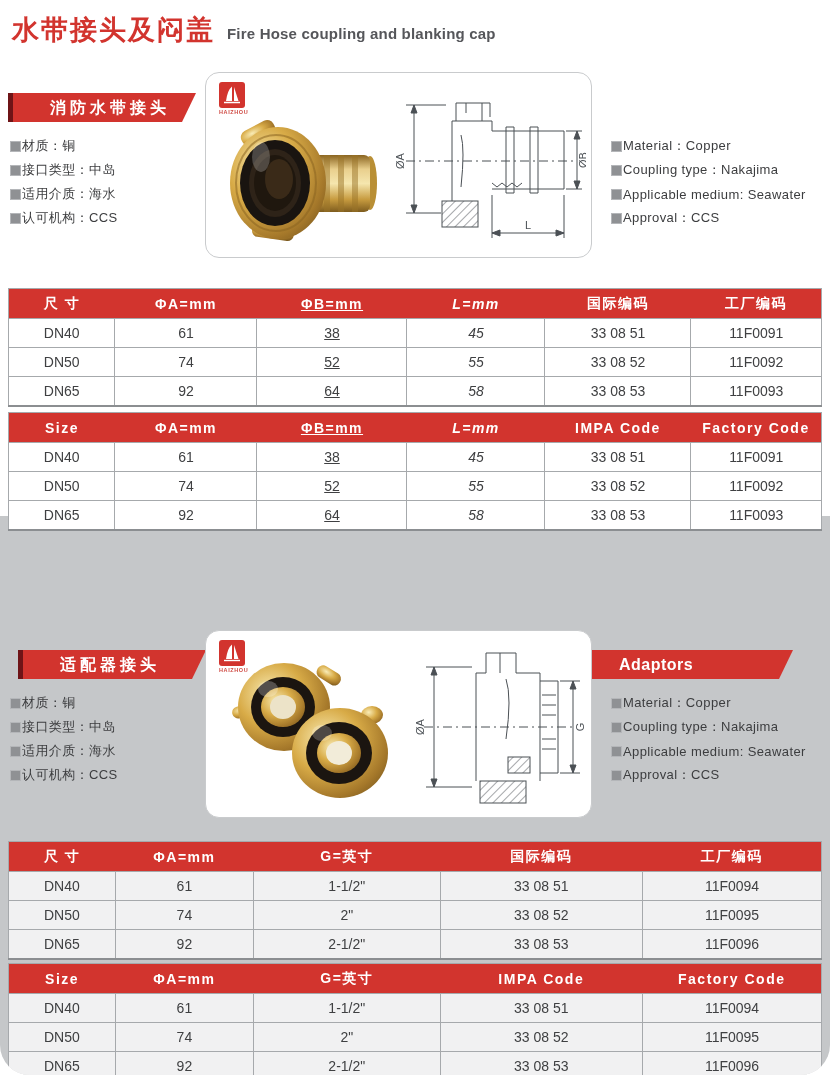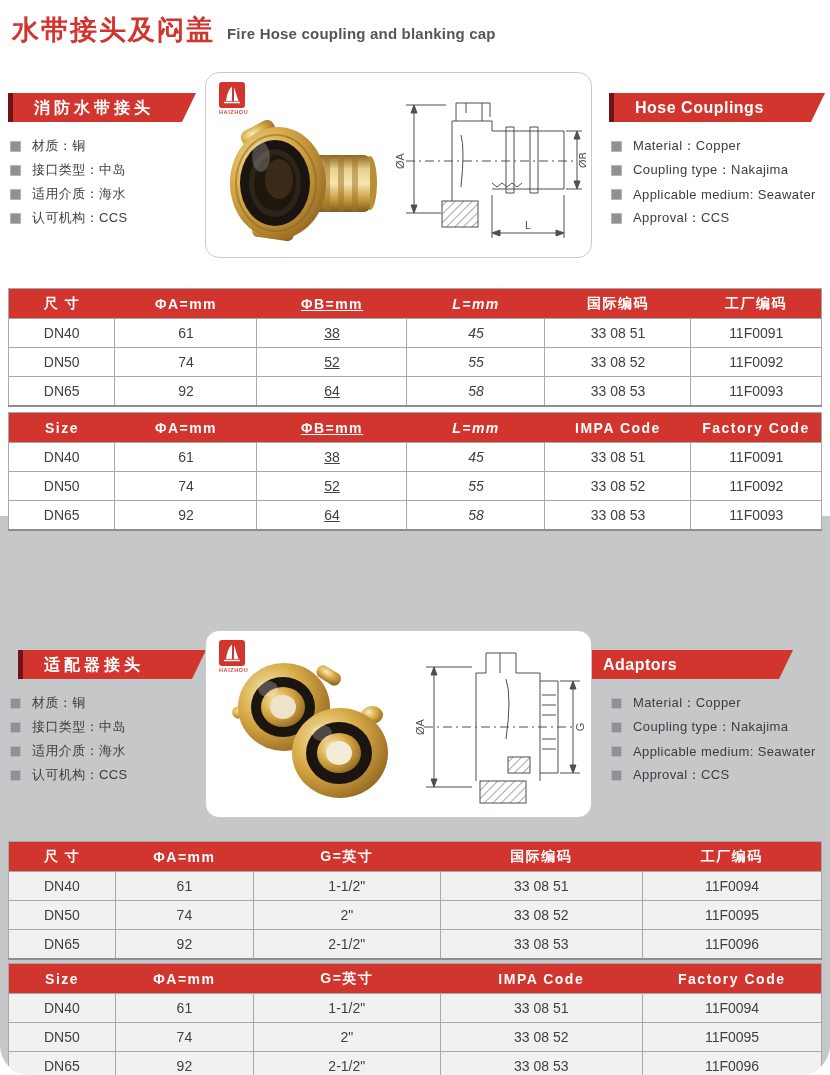--- a/index.html
+++ b/index.html
@@ -10,29 +10,29 @@
   
   .page-title{position:absolute;left:12px;top:12px;display:flex;align-items:baseline;gap:12px;white-space:nowrap;}
   .title-zh{font-size:27px;font-weight:bold;color:#d2342e;letter-spacing:2px;}
   .title-en{font-size:15px;font-weight:bold;color:#55565a;letter-spacing:0.2px;}
   
   .gray-band{position:absolute;left:0;top:516px;width:830px;height:559px;background:#c5c7c9;}
   
   .banner{
     position:absolute;height:29px;background:#d2342e;
     clip-path:polygon(0 0,100% 0,calc(100% - 14px) 100%,0 100%);
-    line-height:29px;padding-left:26px;box-sizing:border-box;
+    line-height:29px;padding-left:42px;box-sizing:border-box;
     color:#ffffff;font-weight:bold;white-space:nowrap;
   }
   .banner::before{content:'';position:absolute;left:0;top:0;bottom:0;width:5px;background:#6e1417;}
   .banner.zh{font-size:16px;letter-spacing:4px;}
   .banner.en{font-size:16px;letter-spacing:0.5px;}
   
   .spec-list{position:absolute;list-style:none;margin:0;padding:0;}
-  .spec-list li{display:flex;align-items:center;gap:11px;height:24px;}
+  .spec-list li{display:flex;align-items:center;gap:1px;height:24px;}
   .bullet{flex:0 0 auto;width:11px;height:11px;background:#8f9194;border:1px solid #b4b6b9;box-sizing:border-box;}
   .spec-text{font-size:13px;color:#3c3d3f;letter-spacing:0.4px;white-space:nowrap;}
   
   .panel{position:absolute;background:#ffffff;border:1px solid #c9cbcd;border-radius:14px;box-sizing:border-box;}
   .brand{position:absolute;left:13px;top:9px;width:44px;display:flex;flex-direction:column;align-items:flex-start;}
   .brand-name{font-size:5.5px;color:#cf4a43;letter-spacing:0.6px;margin-top:1px;font-weight:bold;}
   
   table.spec-table{position:absolute;left:8px;width:814px;border-collapse:collapse;table-layout:fixed;background:#ffffff;
     border:1px solid #a6a9ac;border-bottom:2px solid #8b8e91;}
   table.spec-table th{background:#d2342e;color:#ffffff;font-size:14px;font-weight:bold;height:27px;letter-spacing:1.5px;border:none;}
@@ -78,21 +78,20 @@
       <li>
         <span class="bullet"></span>
         <span class="spec-text">适用介质：海水</span>
       </li>
       <li>
         <span class="bullet"></span>
         <span class="spec-text">认可机构：CCS</span>
       </li>
     </ul>
 
-  <div class="banner en" style="left:609px;top:93px;width:216px;">Hose Couplings</div>
   <ul class="spec-list" style="left:611px;top:134px;">
       <li>
         <span class="bullet"></span>
         <span class="spec-text">Material：Copper</span>
       </li>
       <li>
         <span class="bullet"></span>
         <span class="spec-text">Coupling type：Nakajima</span>
       </li>
       <li>

